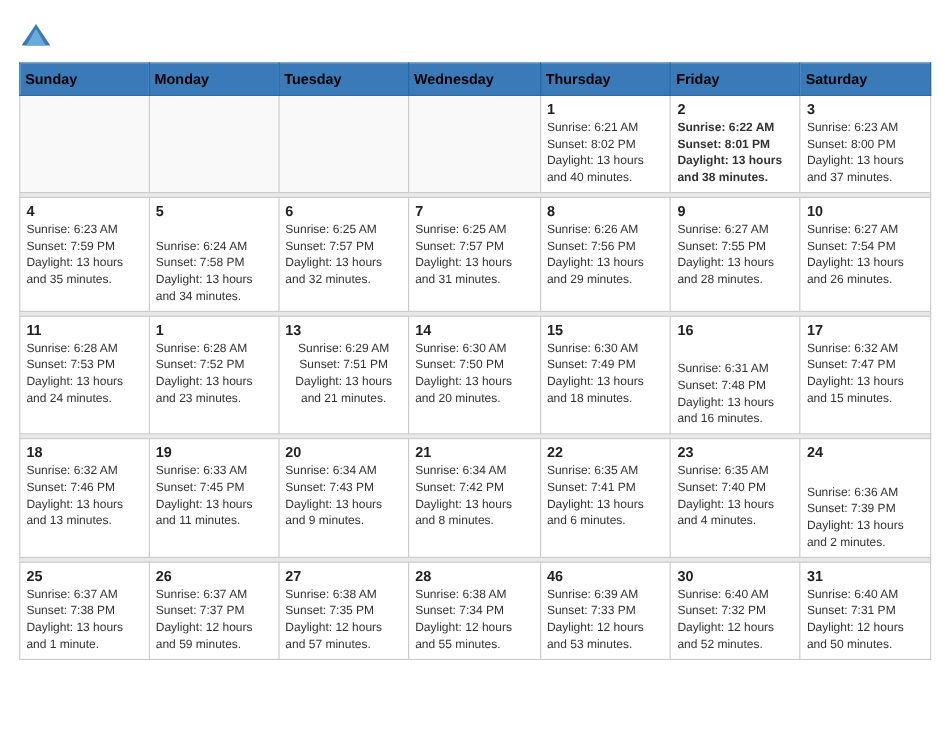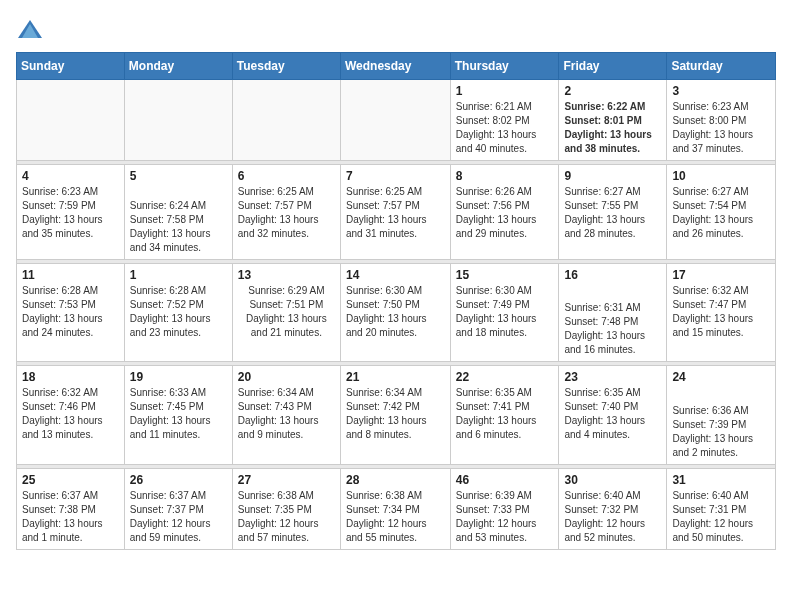--- a/index.html
+++ b/index.html
@@ -47,21 +47,21 @@
       font-size: 14px;
       color: #444;
     }
     .calendar {
       width: 100%;
       border-collapse: collapse;
       border: 1px solid #ccc;
     }
     .calendar th {
       background-color: #3a7ab8;
-      color: #ffffff;
+      color: #000000;
       font-size: 12px;
       font-weight: bold;
       padding: 6px 4px;
       text-align: left;
       border: 1px solid #2a6aa8;
     }
     .calendar td {
       vertical-align: top;
       padding: 4px 5px;
       font-size: 10px;

